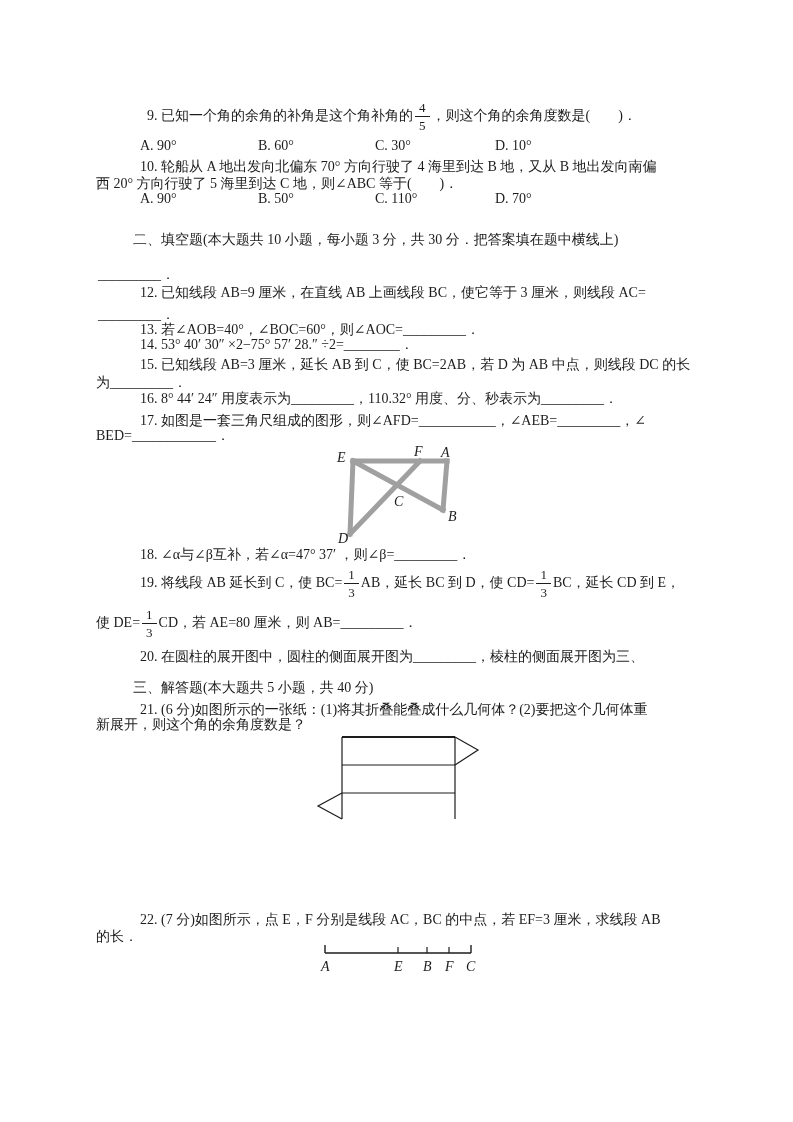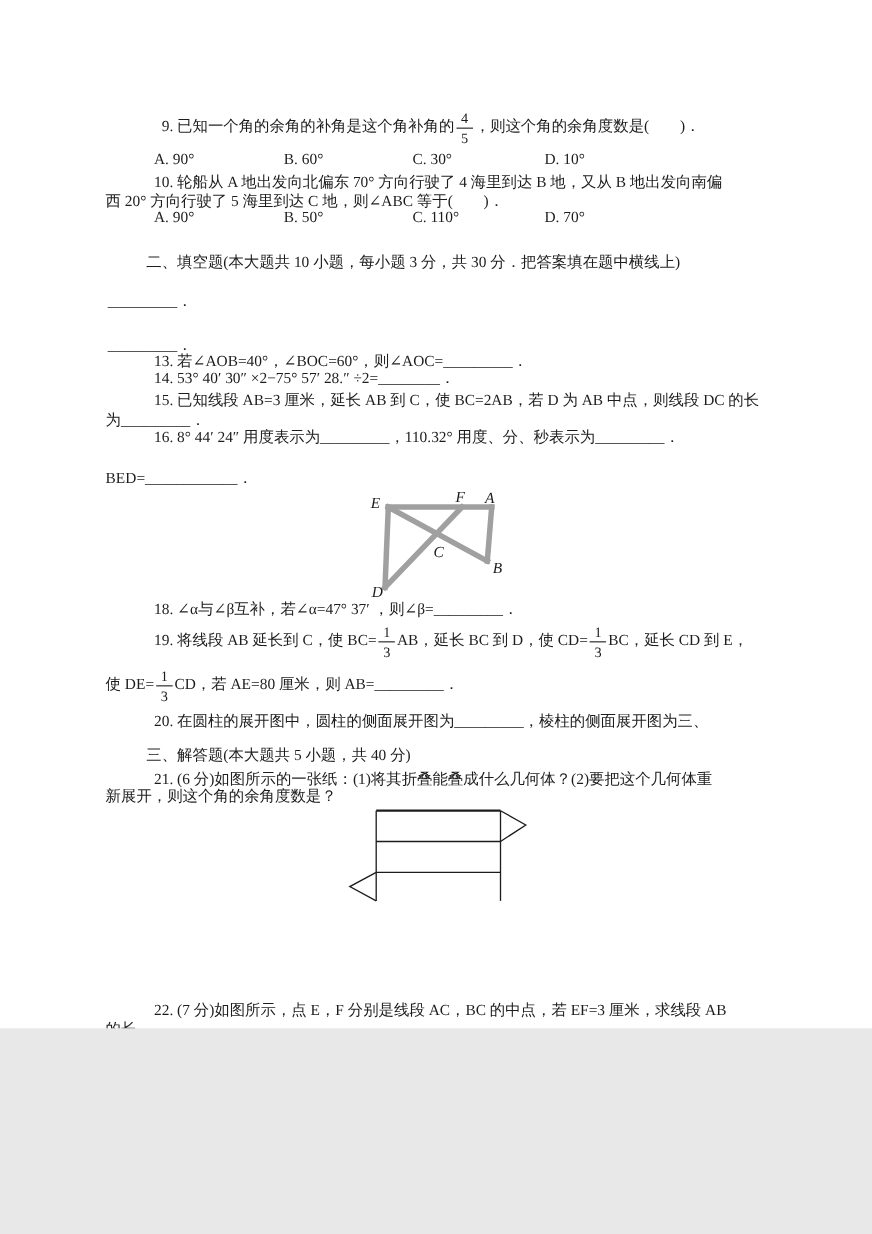--- a/index.html
+++ b/index.html
@@ -1,18 +1,18 @@
 <!DOCTYPE html>
 <html><head>
 <meta charset="utf-8">
 <style>
   html,body{margin:0;padding:0;background:#e8e8e8;}
   .page{
     position:relative;
-    width:793px;height:935px;
+    width:793px;height:1122px;
     background:#ffffff;
     margin:0 auto;
     font-family:"Liberation Serif","DejaVu Serif",serif;
     color:#1c1c1c;
     font-size:14px;
     overflow:hidden;
   }
   .ln{position:absolute;white-space:nowrap;line-height:18px;}
   .optrow{position:absolute;left:0;width:793px;height:18px;}
   .opt{position:absolute;white-space:nowrap;line-height:18px;}
@@ -51,30 +51,32 @@
     <span class="opt o1">A. 90°</span>
     <span class="opt o2">B. 50°</span>
     <span class="opt o3">C. 110°</span>
     <span class="opt o4">D. 70°</span>
   </div>
 
   <div class="ln" style="left:133px;top:231px;">二、填空题(本大题共 10 小题，每小题 3 分，共 30 分．把答案填在题中横线上)</div>
 
   <div class="ln" style="left:98px;top:266px;">_________．</div>
 
+  <div class="ln" style="left:140px;top:284px;">12. 已知线段 AB=9 厘米，在直线 AB 上画线段 BC，使它等于 3 厘米，则线段 AC=</div>
   <div class="ln" style="left:98px;top:306px;">_________．</div>
 
   <div class="ln" style="left:140px;top:321px;">13. 若∠AOB=40°，∠BOC=60°，则∠AOC=_________．</div>
   <div class="ln" style="left:140px;top:336px;font-family:Liberation Serif, serif;">14. 53° 40′ 30″ ×2−75° 57′ 28.″ ÷2=________．</div>
 
   <div class="ln" style="left:140px;top:356px;">15. 已知线段 AB=3 厘米，延长 AB 到 C，使 BC=2AB，若 D 为 AB 中点，则线段 DC 的长</div>
   <div class="ln" style="left:96px;top:374px;">为_________．</div>
 
   <div class="ln" style="left:140px;top:390px;">16. 8° 44′ 24″ 用度表示为_________，110.32° 用度、分、秒表示为_________．</div>
 
+  <div class="ln" style="left:140px;top:412px;">17. 如图是一套三角尺组成的图形，则∠AFD=___________，∠AEB=_________，∠</div>
   <div class="ln" style="left:96px;top:427px;">BED=____________．</div>
 
   <svg style="left:330px;top:440px;" width="140" height="108" viewBox="0 0 140 108">
     <line x1="23" y1="21" x2="117" y2="21" stroke="#a0a0a0" stroke-width="5" stroke-linecap="square"></line>
     <line x1="23" y1="21" x2="20" y2="94" stroke="#a0a0a0" stroke-width="5" stroke-linecap="square"></line>
     <line x1="117" y1="21" x2="113" y2="70" stroke="#a0a0a0" stroke-width="5" stroke-linecap="square"></line>
     <line x1="23" y1="21" x2="113" y2="70" stroke="#a0a0a0" stroke-width="5" stroke-linecap="square"></line>
     <line x1="20" y1="94" x2="90" y2="21" stroke="#a0a0a0" stroke-width="5" stroke-linecap="square"></line>
     <text x="7" y="22">E</text>
     <text x="84" y="16">F</text>

